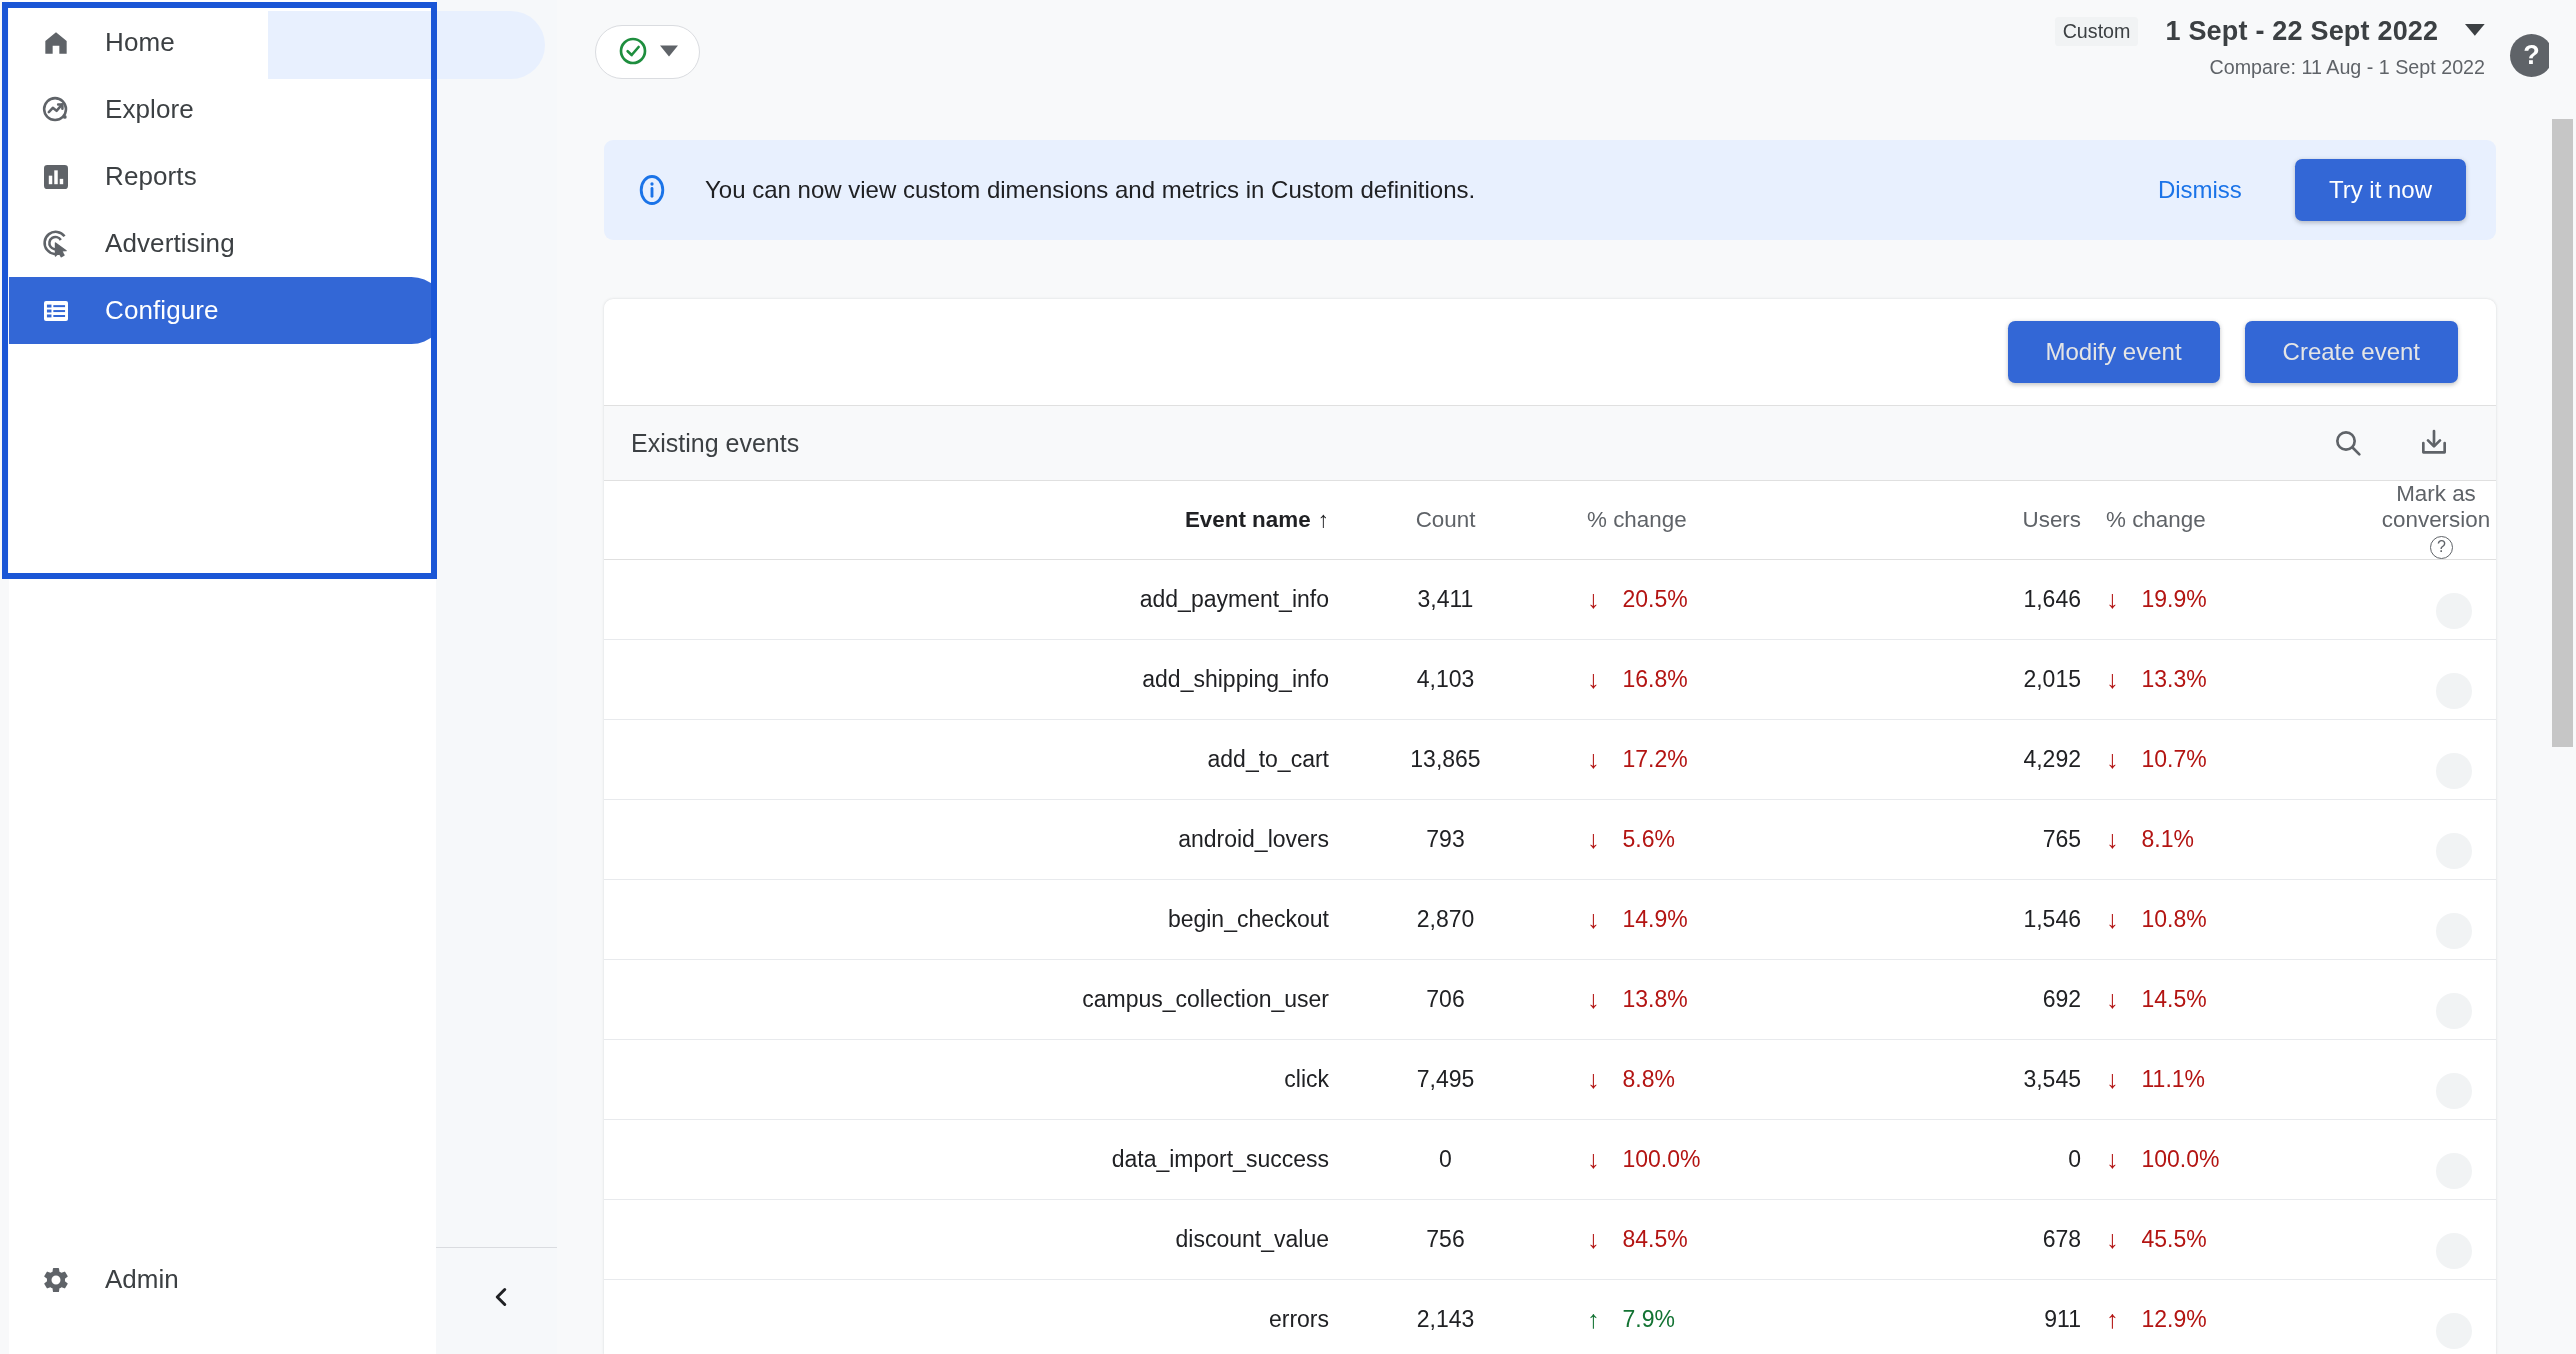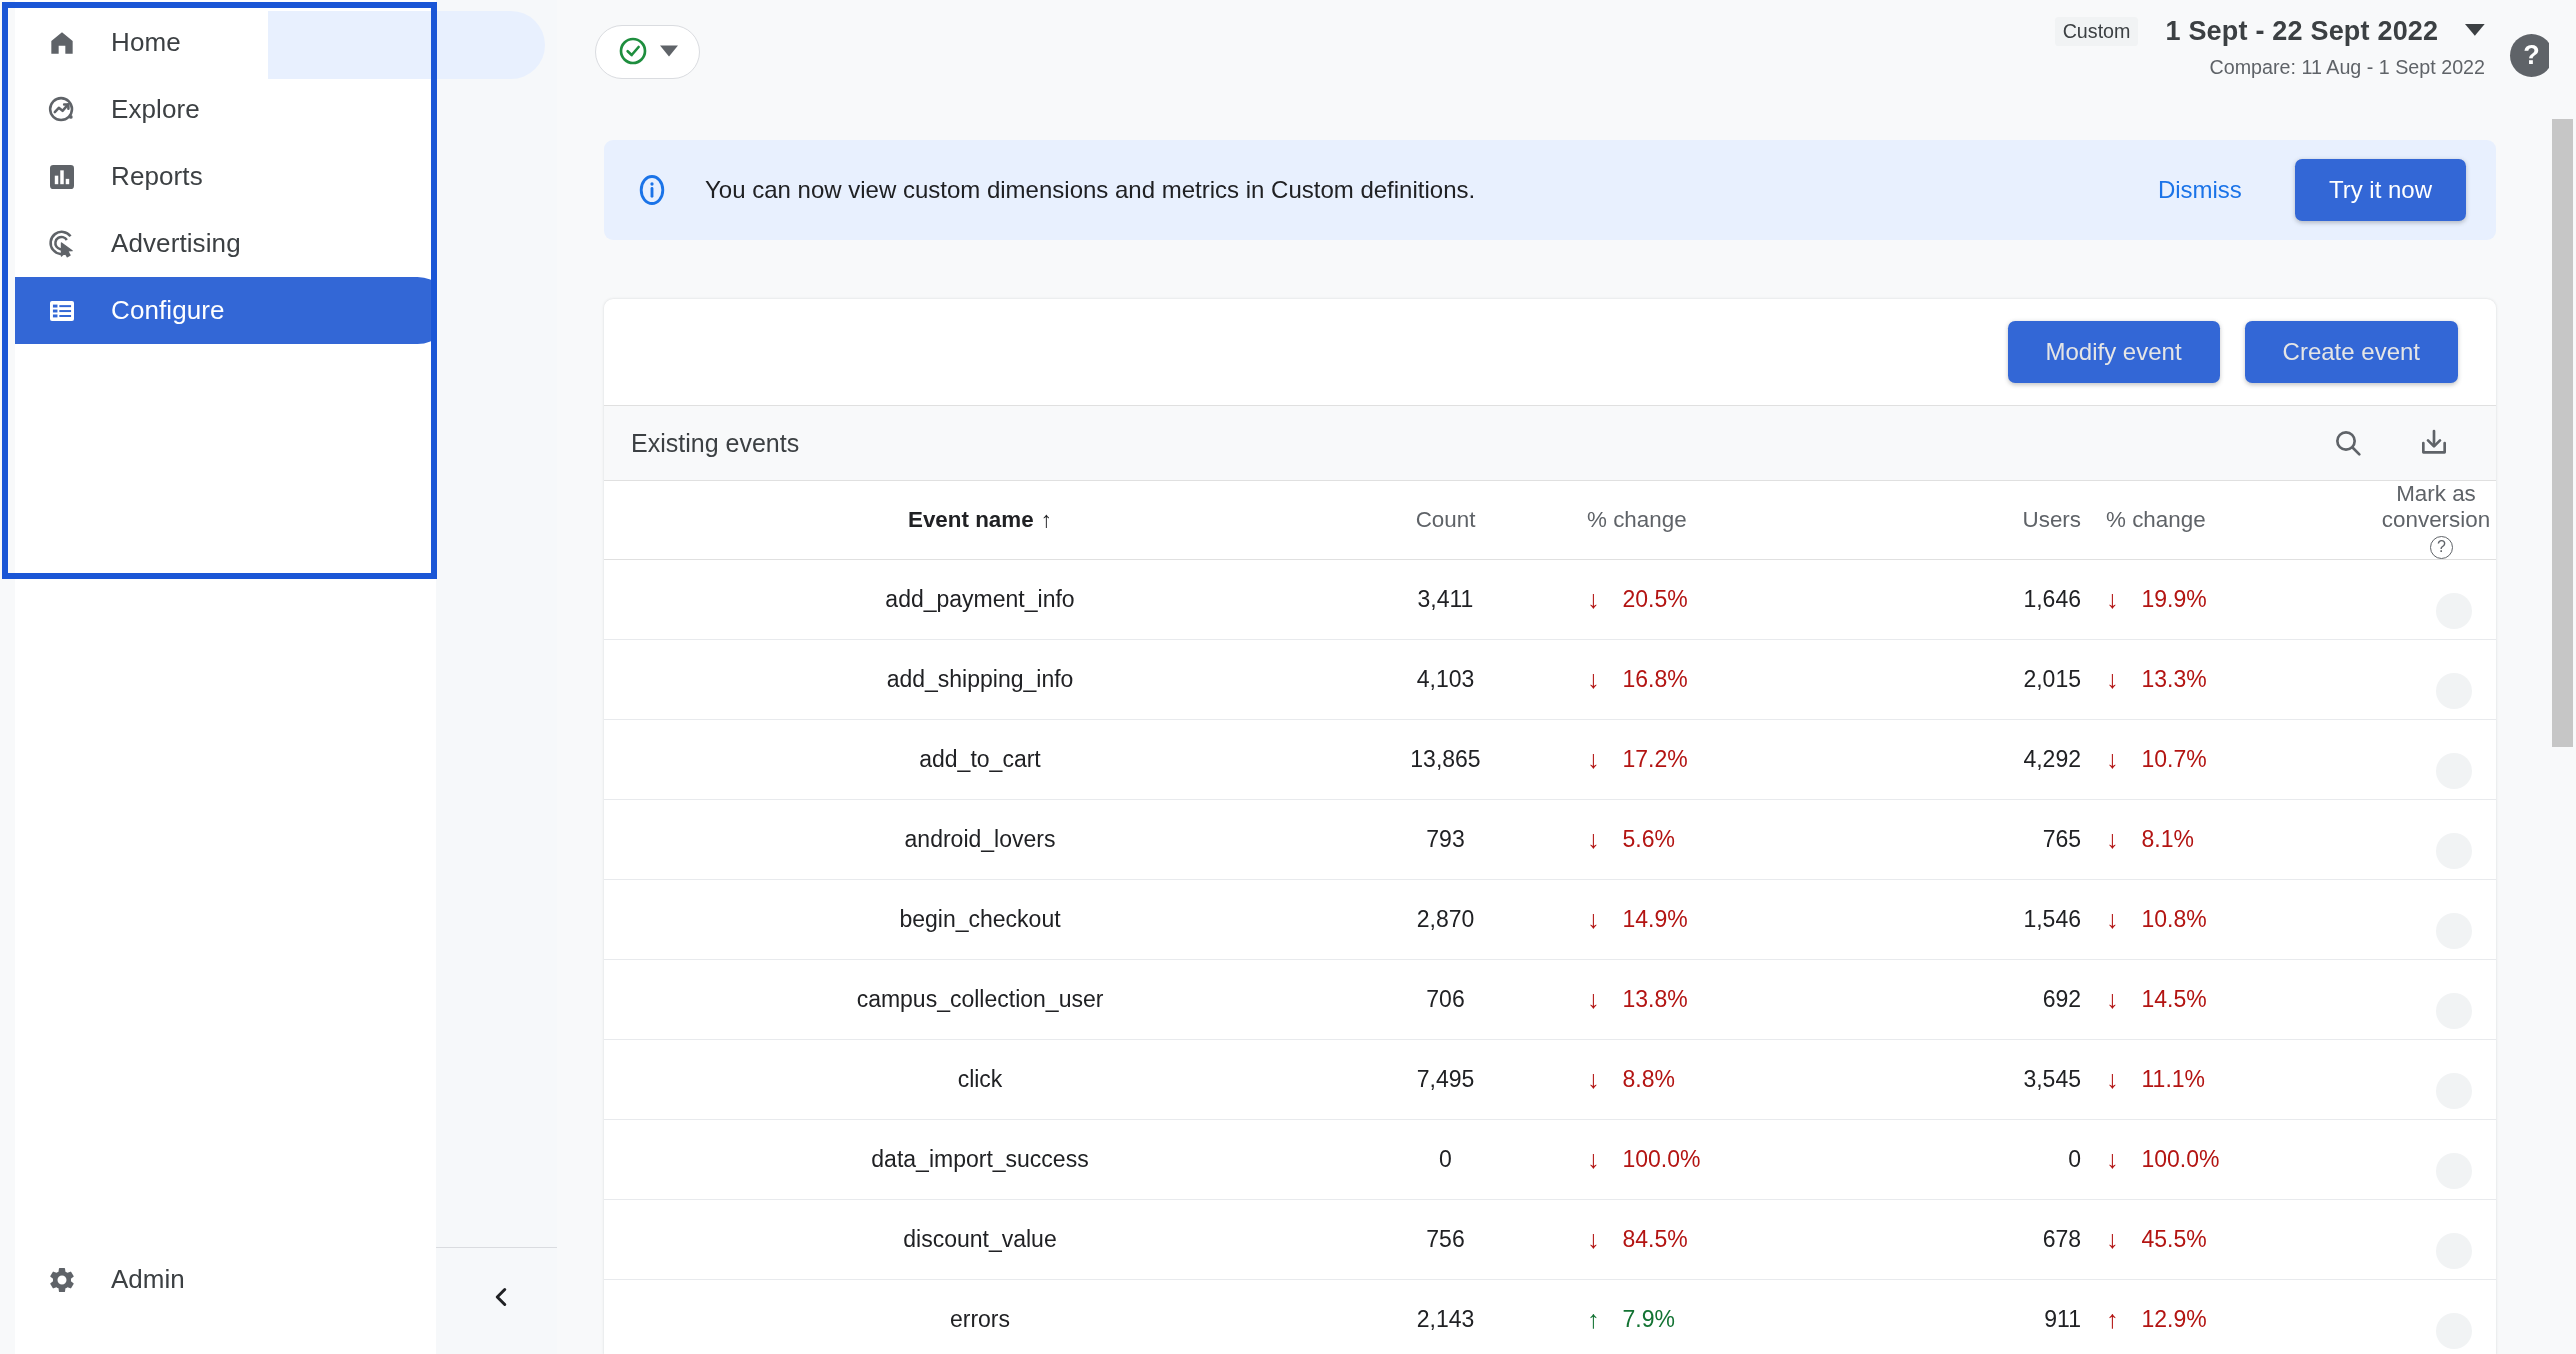--- a/index.html
+++ b/index.html
@@ -5,21 +5,21 @@
   * { box-sizing: border-box; margin: 0; padding: 0; }
   html, body {
     width: 2576px; height: 1354px;
     font-family: "Liberation Sans", sans-serif;
     background: #f8f9fa; overflow: hidden;
   }
   #root { position: relative; width: 2576px; height: 1354px; }
 
   
   #left-nav {
-    position: absolute; left: 15px; top: 0; width: 436px; height: 1354px;
+    position: absolute; left: 9px; top: 0; width: 436px; height: 1354px;
     background: #ffffff;
   }
   .nav-items { position: absolute; left: 0; top: 9px; width: 436px; }
   .nav-item {
     position: relative; display: flex; align-items: center;
     height: 67px; padding-left: 27px;
     border-radius: 0 34px 34px 0;
     cursor: pointer;
   }
   .nav-item .nav-ico {
@@ -140,21 +140,21 @@
     border-top: 0.9px solid #e0e0e0; border-bottom: 0.9px solid #e0e0e0;
     display: flex; align-items: center; padding: 0 39px 0 27px;
   }
   #table-title { font-size: 25px; color: #3c4043; flex: 1 1 auto; }
   .tb-icon { width: 47px; height: 47px; display: flex; align-items: center;
     justify-content: center; color: #5f6368; cursor: pointer; margin-left: 39px; }
 
   table { width: 100%; border-collapse: collapse; table-layout: fixed; }
   th, td { padding: 0; }
   thead th { height: 70px; border-bottom: 0.9px solid #e0e0e0; }
-  .c-name { width: 725px; padding-left: 27px !important; text-align: center; }
+  .c-name { width: 725px; padding-left: 27px !important; text-align: right; }
   .c-count { width: 233px; text-align: center; padding-right: 0 !important; }
   .c-chg   { width: 295px; text-align: left; padding-left: 25px !important; }
   .c-users { width: 224px; text-align: right; padding-right: 0 !important; }
   .c-uchg  { width: 295px; text-align: left; padding-left: 25px !important; }
   .c-conv  { text-align: center; }
 
   thead .c-name { font-size: 22.4px; font-weight: 700; color: #202124; }
   thead .c-count, thead .c-chg, thead .c-users, thead .c-uchg {
     font-size: 22.4px; font-weight: 400; color: #5f6368; }
   thead .c-conv { font-size: 22.4px; font-weight: 400; color: #5f6368; }

